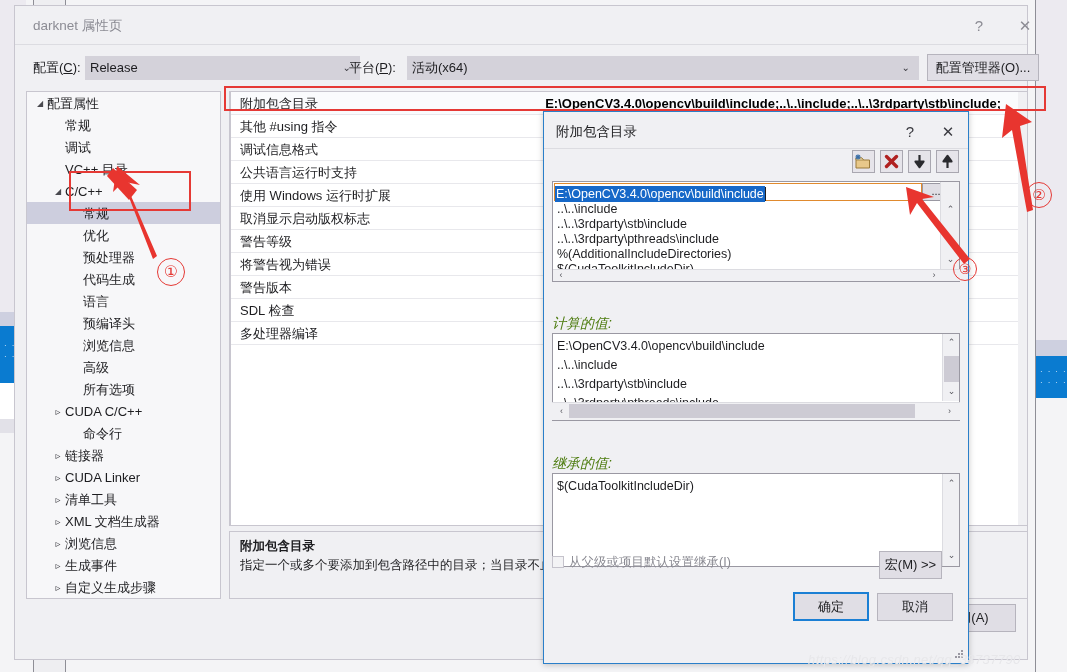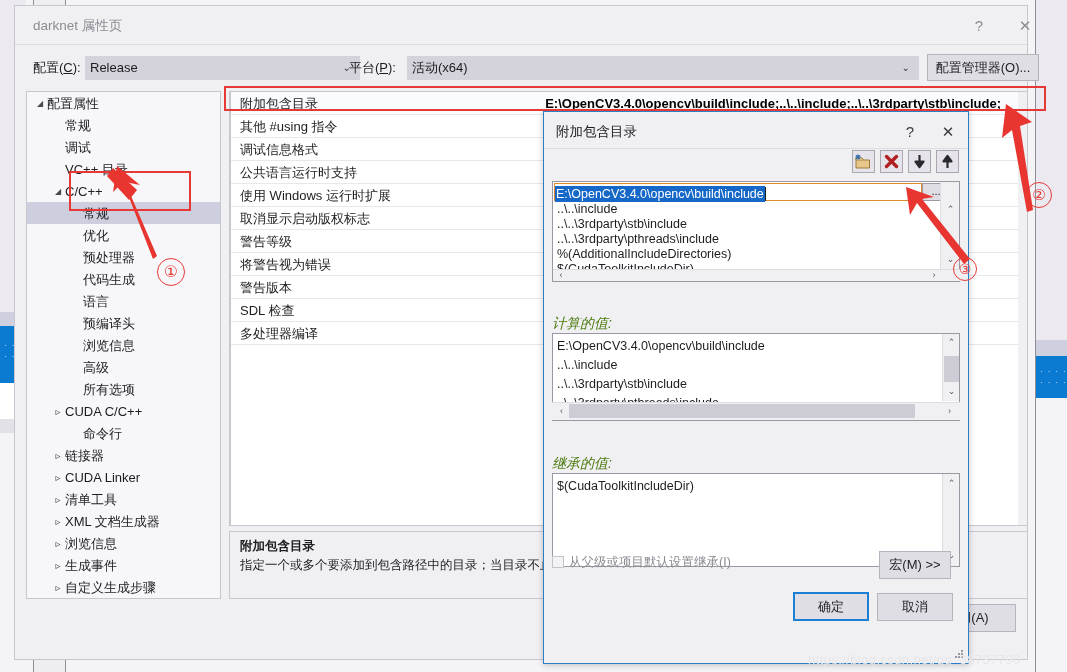--- a/index.html
+++ b/index.html
@@ -199,21 +199,21 @@
   .ro-thumb { position:absolute; left:1px; top:22px; width:15px; height:26px; background:#cdcbd4; }
   .eval-hscroll { position:absolute; left:552px; top:402px; width:408px; height:18px; background:#f0f0f3; border-top:1px solid #dcdce1; }
   .eval-hthumb { position:absolute; left:569px; top:404px; width:346px; height:14px; background:#cdcbd4; }
 
   
   .cbx-row { position:absolute; left:552px; top:554px; font-size:12.5px; color:#8a8a92; }
   .cbx {
     display:inline-block; width:12px; height:12px; background:#f3f3f5;
     border:1px solid #c5c3cc; vertical-align:-2px; margin-right:5px;
   }
-  #macro-btn { left:879px; top:551px; width:72px; height:28px; line-height:26px; }
+  #macro-btn { left:879px; top:551px; width:63px; height:28px; line-height:26px; }
 
   
   #sub-ok-btn {
     position:absolute; left:793px; top:592px; width:76px; height:29px;
     line-height:25px; background:#e0dee5; border:2px solid #1b7fd4;
     font-size:13px; text-align:center; color:#1d1d20; cursor:default;
   }
   #sub-cancel-btn { left:877px; top:593px; width:76px; height:28px; line-height:26px; }
   .resize-grip { position:absolute; left:953px; top:648px; width:12px; height:12px; }
 
@@ -222,21 +222,21 @@
     position:absolute; border:1.6px solid #e53935; border-radius:50%;
     color:#e53935; text-align:center; font-family:"DejaVu Sans", sans-serif;
   }
   #anno1 { left:157px; top:258px; width:28px; height:28px; line-height:26px; font-size:16px; }
   #anno2 { left:1026px; top:182px; width:26px; height:26px; line-height:24px; font-size:15px; }
   #anno3 { left:953px; top:257px; width:24px; height:24px; line-height:22px; font-size:14px; }
   .anno-arrow { position:absolute; pointer-events:none; }
 
   .watermark {
     position:absolute; left:808px; top:652px;
-    font-size:13px; color:#e7e7ea; letter-spacing:0.4px;
+    font-size:13px; color:#e7e7ea; letter-spacing:0.4px;font-style:italic;
   }
 </style>
 </head>
 <body>
 
 <div id="root">
 
   <div class="bg-left-strip"></div>
   <div class="bg-left-mid"></div>
   <div class="bg-left-line"></div>

